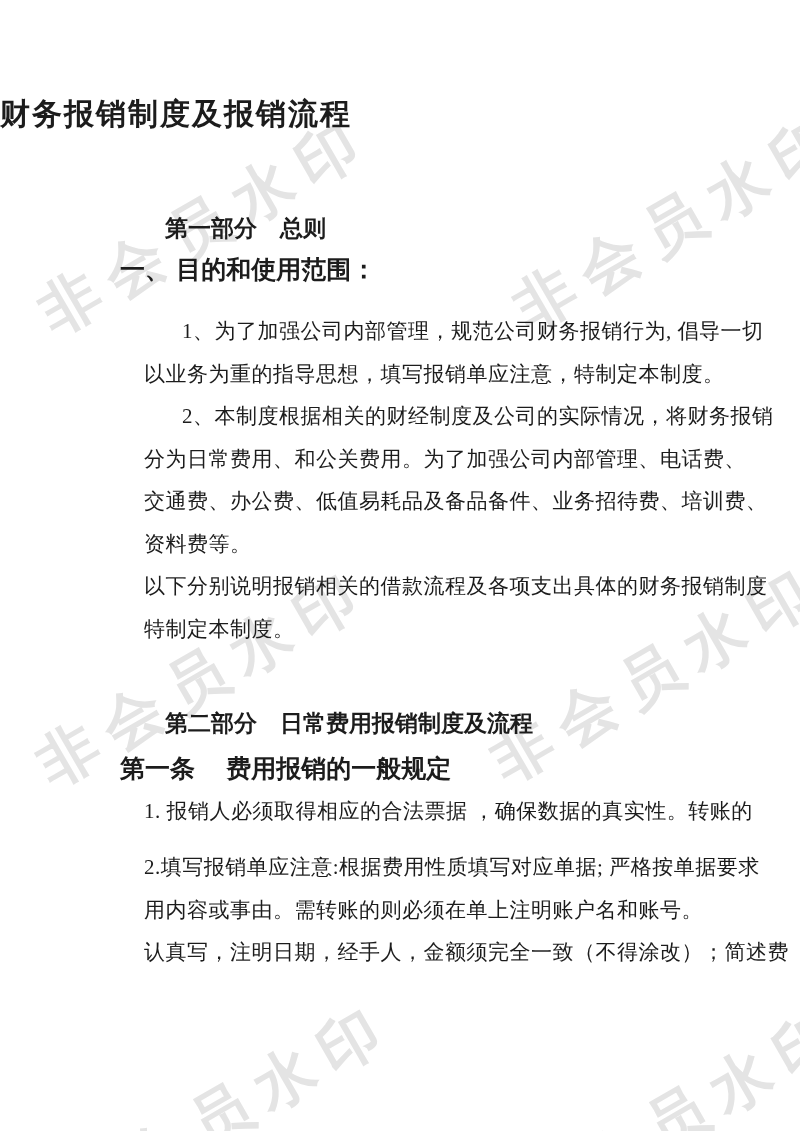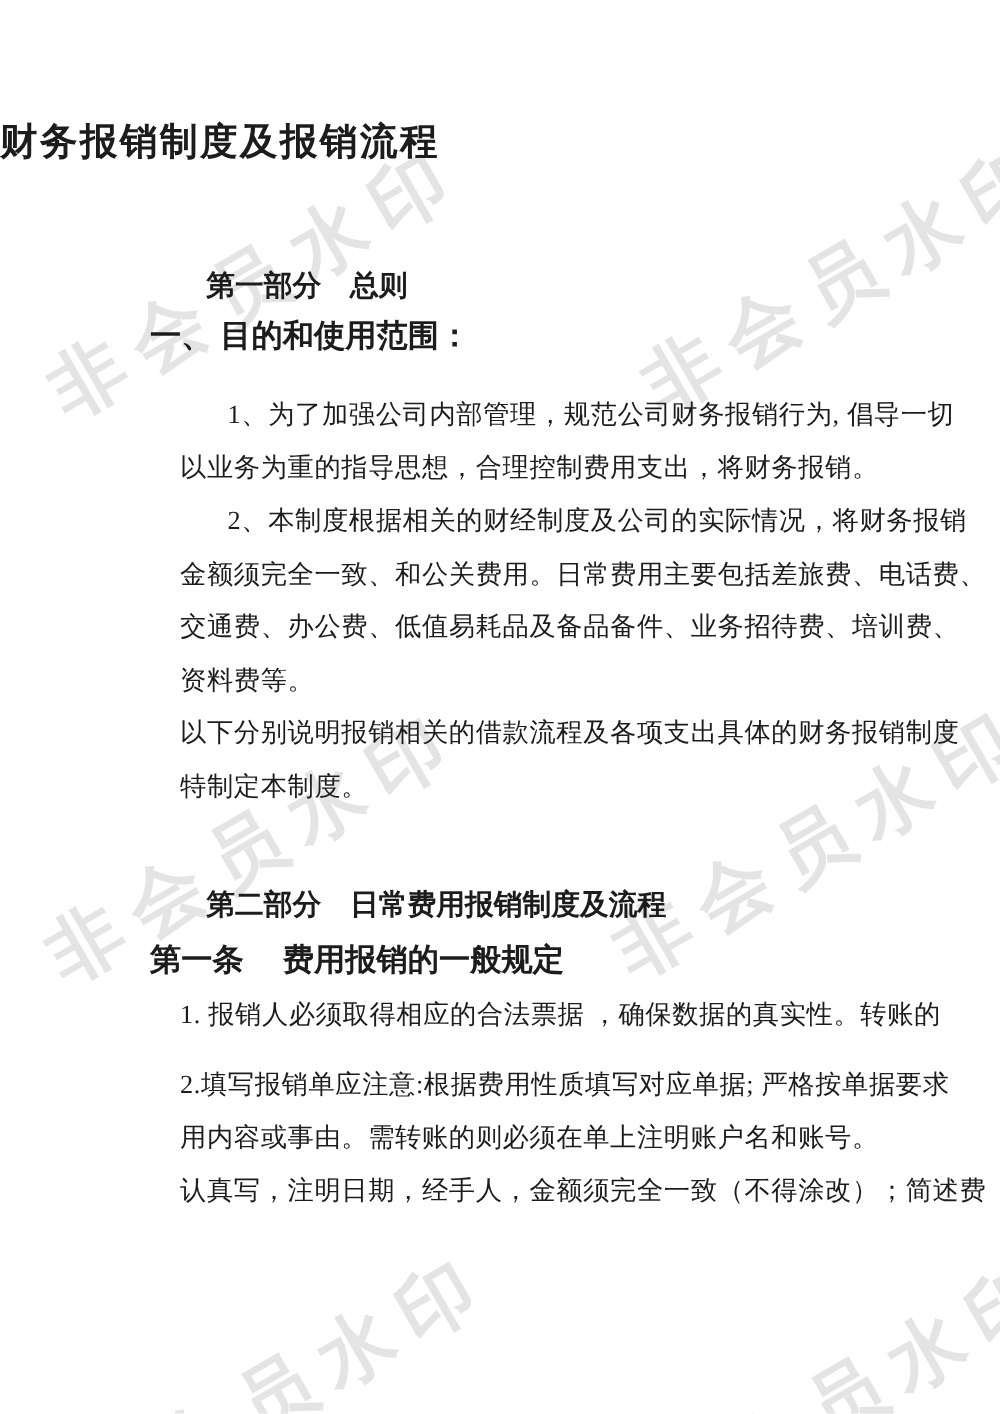--- a/index.html
+++ b/index.html
@@ -104,23 +104,23 @@
   <div class="content">
 
     <h1 class="doc-title">财务报销制度及报销流程</h1>
 
     <div class="h-part" style="top:213px;">第一部分　总则</div>
 
     <div class="h-sub" style="top:256px;">一、 目的和使用范围：</div>
 
     <div class="group" style="top:310px;">
       <div class="line indent">1、为了加强公司内部管理，规范公司财务报销行为, 倡导一切</div>
-      <div class="line">以业务为重的指导思想，合理控制费用支出，将财务报销。</div>
+      <div class="line">以业务为重的指导思想，填写报销单应注意，特制定本制度。</div>
       <div class="line indent">2、本制度根据相关的财经制度及公司的实际情况，将财务报销</div>
-      <div class="line">金额须完全一致、和公关费用。日常费用主要包括差旅费、电话费、</div>
+      <div class="line">分为日常费用、和公关费用。为了加强公司内部管理、电话费、</div>
       <div class="line">交通费、办公费、低值易耗品及备品备件、业务招待费、培训费、</div>
       <div class="line">资料费等。</div>
       <div class="line">以下分别说明报销相关的借款流程及各项支出具体的财务报销制度</div>
       <div class="line">特制定本制度。</div>
     </div>
 
     <div class="h-part bold" style="top:708px;">第二部分　日常费用报销制度及流程</div>
 
     <div class="h-sub" style="top:755px;">第一条　 费用报销的一般规定</div>
 

